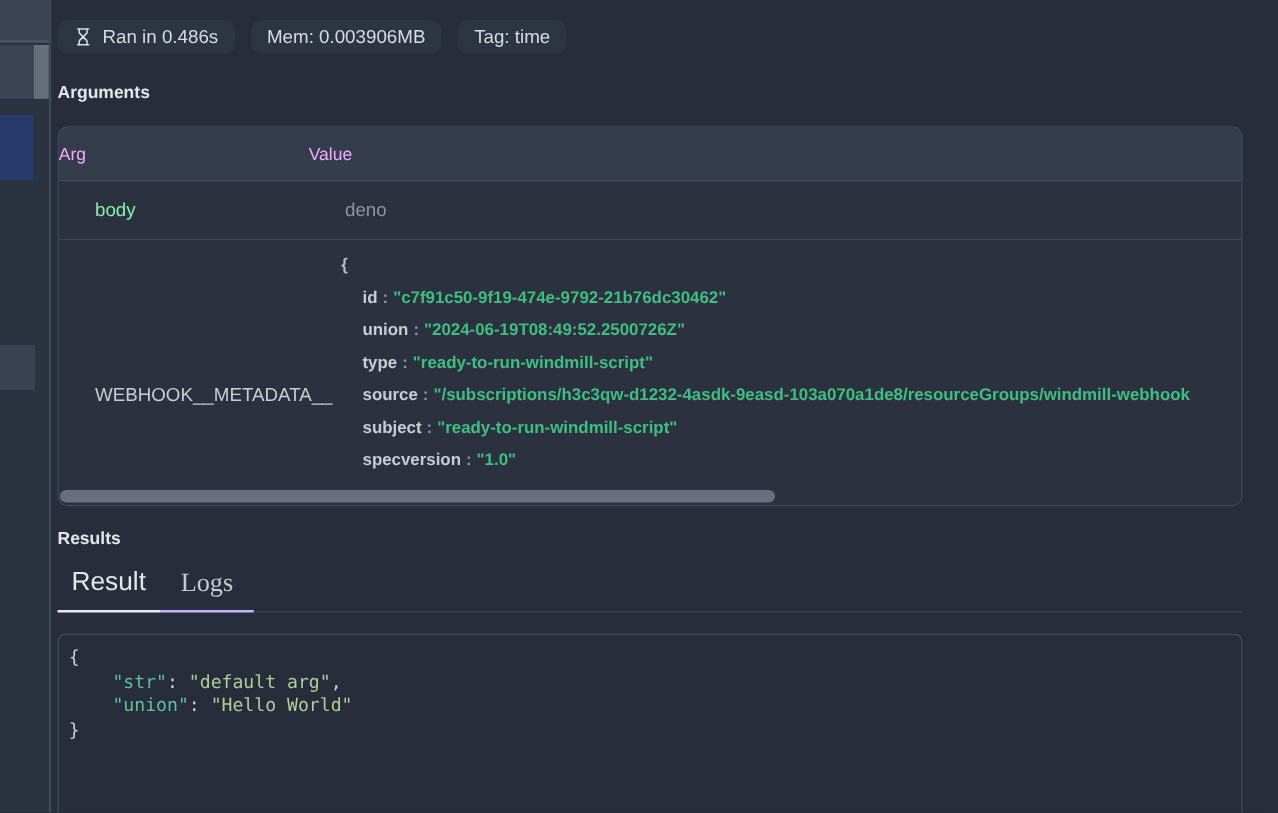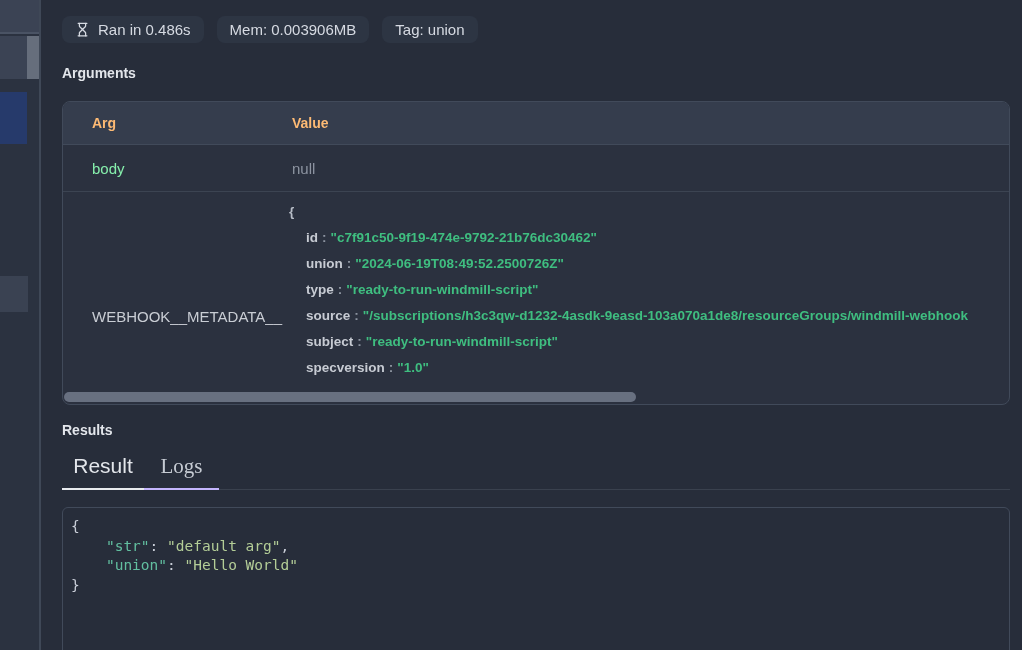--- a/index.html
+++ b/index.html
@@ -14,21 +14,21 @@
   
   .sidebar { position:absolute; left:0; top:0; width:41px; height:650px;
              background:#2b3240; border-right:2px solid #3f4857; }
   .sb-top   { position:absolute; left:0; top:0;   width:39px; height:34px; background:#3b4354; border-bottom:2px solid #4a5364; }
   .sb-item2 { position:absolute; left:0; top:36px; width:27px; height:43px; background:#3b4354; }
   .sb-thumb { position:absolute; left:27px; top:36px; width:12px; height:43px; background:#666e7c; }
   .sb-blue  { position:absolute; left:0; top:92px; width:27px; height:52px; background:#263a6b; }
   .sb-low   { position:absolute; left:0; top:276px; width:28px; height:36px; background:#3a4252; }
 
   
-  .main { position:absolute; left:41px; top:0; width:981px; height:650px; }
+  .main { position:absolute; left:25px; top:0; width:981px; height:650px; }
   .content { margin-left:21px; margin-right:12px; }
 
   
   .badges { display:flex; gap:13px; padding-top:16px; }
   .badge { display:inline-flex; align-items:center; gap:8px;
            background:#2d3543; border-radius:8px; padding:5px 13px;
            font-size:15px; color:#d6dae2; white-space:nowrap; }
   .badge svg { display:block; }
 
   
@@ -37,21 +37,21 @@
   .id-value { color:#4889f4; font-weight:400; margin-left:6px; }
 
   
   .section-heading { margin-top:22px; font-size:14px; font-weight:700; color:#e3e6eb; }
 
   
   .args-table { position:relative; margin-top:20px; background:#2b313f;
                 border:1px solid #414a5a; border-radius:8px; overflow:hidden; }
   .t-row { display:grid; grid-template-columns:200px 1fr; }
   .t-header { background:#353d4d; height:43px; border-bottom:1px solid #414a5a; }
-  .t-header span { align-self:center; padding-left:29px; font-size:14px; font-weight:700; color:#fdba74; }
+  .t-header span { align-self:center; font-size:14px; font-weight:400; color:#f0abfc; }
   .row-body { height:47px; border-bottom:1px solid #3c4452; }
   .row-body .cell { align-self:center; padding-left:29px; font-size:15px; }
   .arg-name  { color:#86efac; }
   .null-val  { color:#8d94a1; }
   .row-meta { height:212px; }
   .meta-label { align-self:center; padding-left:29px; font-size:15px; color:#c9cdd4; white-space:nowrap;margin-top:36px; }
   .json-view { min-width:0; overflow:hidden; white-space:nowrap;
                padding-top:7px; padding-left:26px;
                font-size:13.5px; line-height:26px; }
   .json-brace { color:#b7bdc7; font-weight:600; }
@@ -101,36 +101,36 @@
             <path d="M17 22v-4.172a2 2 0 0 0-.586-1.414L12 12l-4.414 4.414A2 2 0 0 0 7 17.828V22"></path>
             <path d="M7 2v4.172a2 2 0 0 0 .586 1.414L12 12l4.414-4.414A2 2 0 0 0 17 6.172V2"></path>
           </svg>
         </span>
         <span>Ran in 0.486s</span>
       </div>
       <div class="badge">
         <span>Mem: 0.003906MB</span>
       </div>
       <div class="badge">
-        <span>Tag: union</span>
+        <span>Tag: time</span>
       </div>
     </div>
 
 
     <div class="section-heading">Arguments</div>
 
     <div class="args-table">
       <div class="t-row t-header">
         <span>Arg</span>
         <span>Value</span>
       </div>
 
       <div class="t-row row-body">
         <span class="cell arg-name">body</span>
-        <span class="cell null-val">null</span>
+        <span class="cell null-val">deno</span>
       </div>
 
       <div class="t-row row-meta">
         <span class="meta-label">WEBHOOK__METADATA__</span>
         <div class="json-view">
           <div class="json-brace">{</div>
           <div class="kv">
             <span class="k">id</span><span class="sep">:</span><span class="v">"c7f91c50-9f19-474e-9792-21b76dc30462"</span>
           </div>
           <div class="kv">

